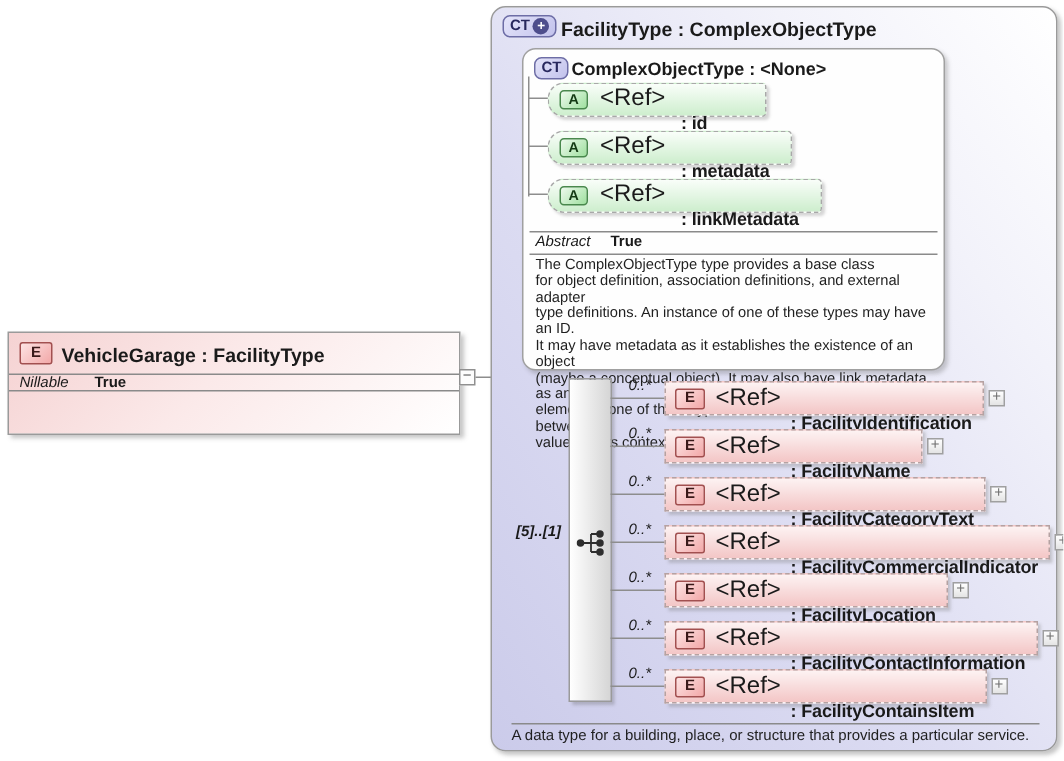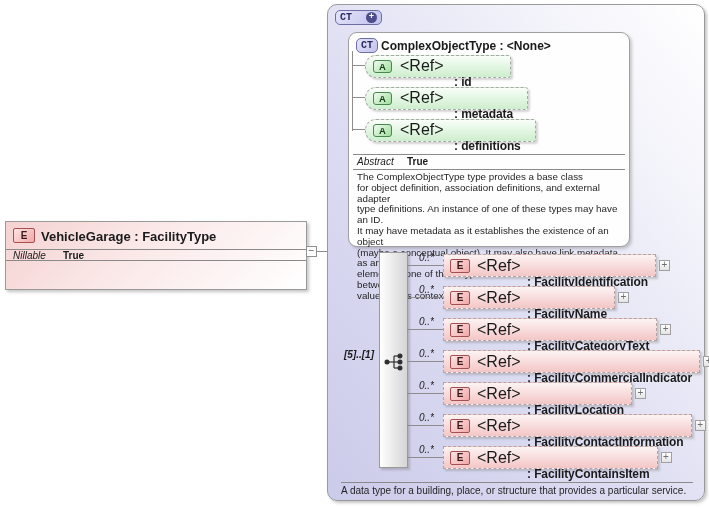--- a/index.html
+++ b/index.html
@@ -19,21 +19,21 @@
   .doc{font-size:10px;line-height:11.5px;color:#1f1f1f;}
   
   .badge-e{display:inline-flex;align-items:center;justify-content:center;width:20px;height:14px;
     border:1px solid #a25050;border-radius:2px;background:linear-gradient(135deg,#fde4e4,#f2a8a8);
     font-size:10px;font-weight:bold;color:#3a1a1a;box-sizing:border-box;flex:none;}
   .badge-a{display:inline-flex;align-items:center;justify-content:center;width:19px;height:13px;
     border:1px solid #49884d;border-radius:3px;background:linear-gradient(135deg,#eefaee,#9fe09f);
     font-size:9.5px;font-weight:bold;color:#143a14;box-sizing:border-box;flex:none;}
   .badge-ct{display:inline-flex;align-items:center;justify-content:center;height:15px;padding:0 4px;
     border:1px solid #6d6da6;border-radius:5px;background:linear-gradient(135deg,#e4e4fa,#c2c2ec);
-    font-size:10px;font-weight:bold;color:#28285e;box-sizing:border-box;flex:none;gap:14px;font-family:Liberation Mono, monospace;}
+    font-size:10px;font-weight:bold;color:#28285e;box-sizing:border-box;flex:none;gap:2px;}
   .plus-circle{display:inline-flex;align-items:center;justify-content:center;width:11px;height:11px;
     border-radius:50%;background:#4d4d8c;color:#fff;font-size:9px;font-weight:bold;line-height:1;}
   
   .outer{position:absolute;left:327px;top:4px;width:378px;height:497px;border:1px solid #9a9a9a;border-radius:10px;
     background:linear-gradient(to top right,#cbcbea 0%,#dcdcf2 40%,#f2f2fa 75%,#ffffff 100%);
     box-shadow:2px 2px 3px rgba(90,90,90,.35);box-sizing:border-box;}
   .inner{position:absolute;left:348px;top:32px;width:282px;height:215px;border:1px solid #a0a0a0;border-radius:9px;
     background:#fefefe;box-shadow:2px 2px 3px rgba(90,90,90,.3);box-sizing:border-box;}
   .inner .title{position:absolute;font-size:12px;font-weight:bold;color:#1a1a1a;white-space:nowrap;}
   
@@ -74,20 +74,21 @@
 
   <div class="hline" style="top:251px;left:302px;width:36px;"></div>
   <div class="vline" style="left:338px;top:251px;height:112px;"></div>
   <div class="hline" style="top:362px;left:338px;width:42px;"></div>
 
   <div class="outer">
     <span class="badge-ct" style="position:absolute;left:7px;top:5px;">
       <span>CT</span>
         <span class="plus-circle">+</span>
     </span>
+    <span class="title" style="left:46px;top:7px;">FacilityType : ComplexObjectType</span>
     <div class="divider" style="left:13px;right:11px;top:477px;"></div>
     <div class="doc" style="position:absolute;left:13px;top:480px;right:8px;">A data type for a building, place, or structure that provides a particular service.</div>
   </div>
 
   <div class="inner">
     <span class="badge-ct" style="position:absolute;left:7px;top:5px;">
       <span>CT</span>
     </span>
     <span class="title" style="left:32px;top:6px;">ComplexObjectType : &lt;None&gt;</span>
     <div class="divider" style="top:121px;"></div>
@@ -119,21 +120,21 @@
     <div class="attr-box">
       <span class="badge-a">A</span>
       <span class="ref">&lt;Ref&gt;</span>
       <span class="mname">: metadata</span>
     </div>
   </div>
   <div class="attr-row" style="top:118px;">
     <div class="attr-box">
       <span class="badge-a">A</span>
       <span class="ref">&lt;Ref&gt;</span>
-      <span class="mname">: definitions</span>
+      <span class="mname">: linkMetadata</span>
     </div>
   </div>
 
   <div class="leftbox">
     <span class="badge-e" style="position:absolute;left:7px;top:6px;width:22px;height:15px;">E</span>
     <span class="title" style="left:35px;top:7px;">VehicleGarage : FacilityType</span>
     <div class="divider" style="left:0;right:0;top:27px;"></div>
     <span class="prop-name" style="position:absolute;left:7px;top:28px;">Nillable</span>
     <span class="prop-val" style="position:absolute;left:57px;top:28px;">True</span>
     <div class="divider" style="left:0;right:0;top:38px;"></div>

